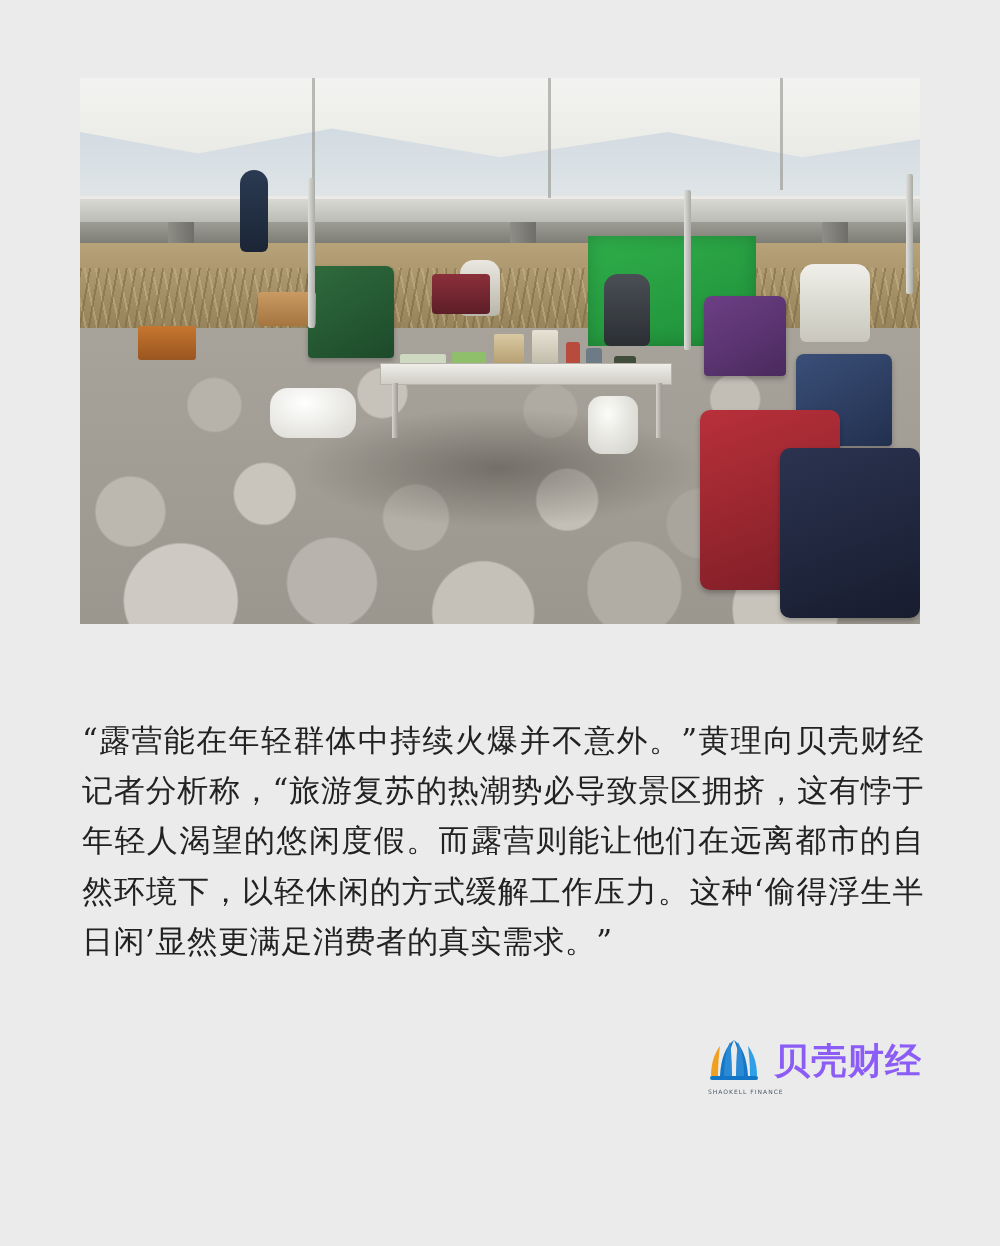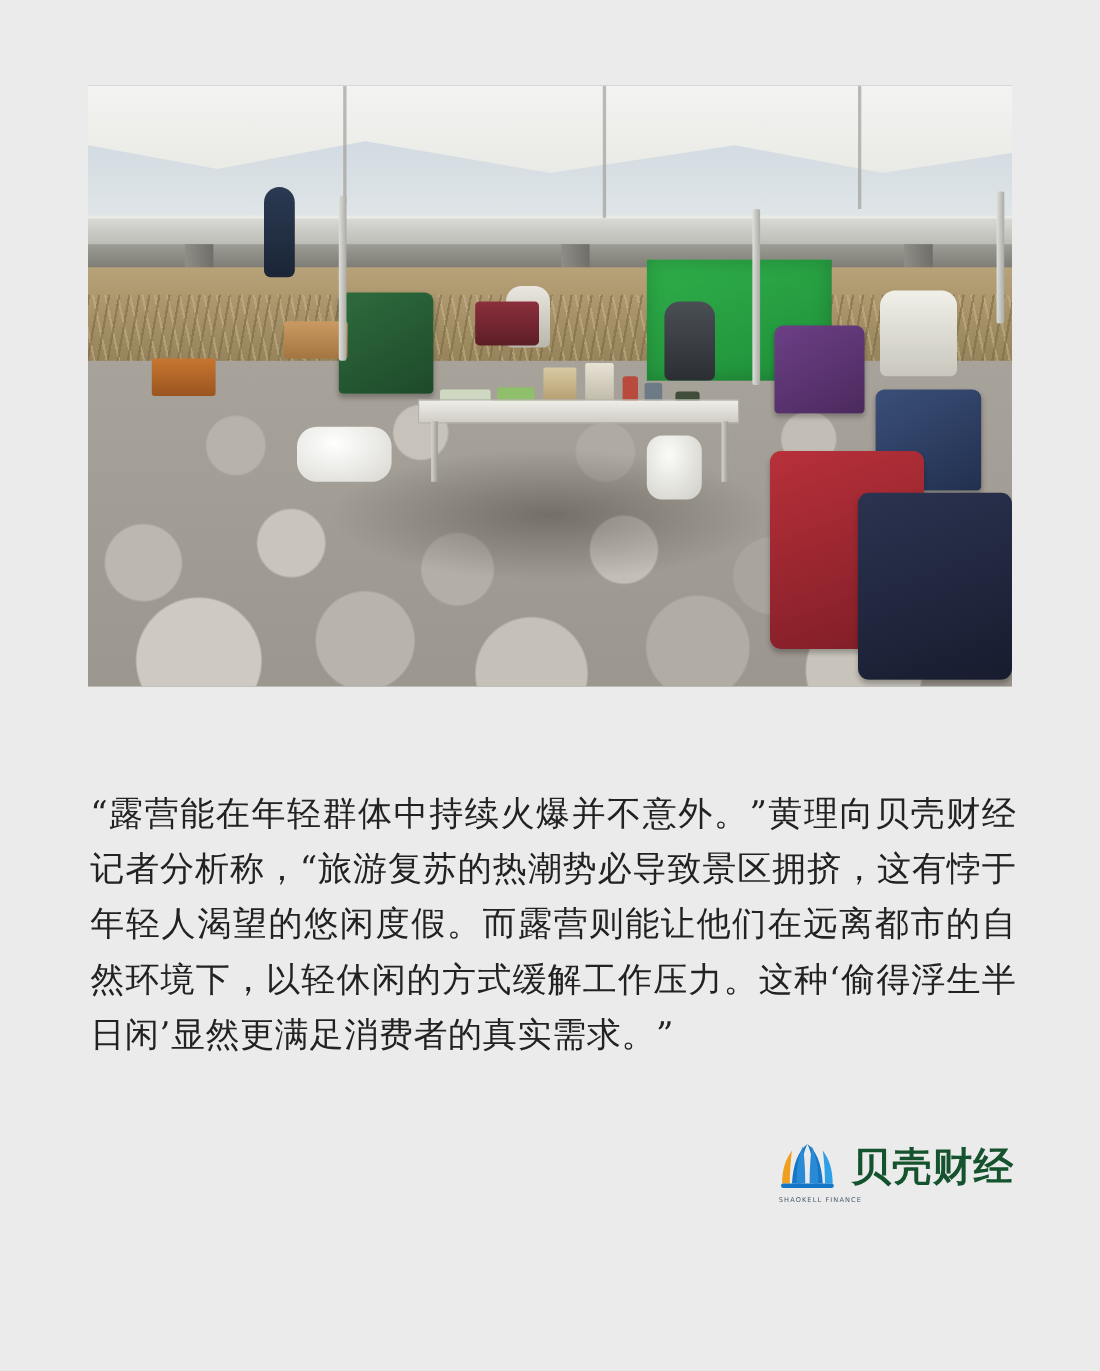--- a/index.html
+++ b/index.html
@@ -220,21 +220,21 @@
   }
   .logo-mark {
     width: 56px;
     height: 50px;
     position: relative;
   }
   .logo-text {
     font-family: "DejaVu Sans", sans-serif;
     font-size: 36px;
     font-weight: bold;
-    color: #14532d;
+    color: #8b5cf6;
     letter-spacing: 1px;
   }
   .logo-sub {
     position: absolute;
     left: 2px;
     top: 52px;
     font-size: 6px;
     letter-spacing: 1px;
     color: #4a5a6a;
     font-family: "DejaVu Sans", sans-serif;

